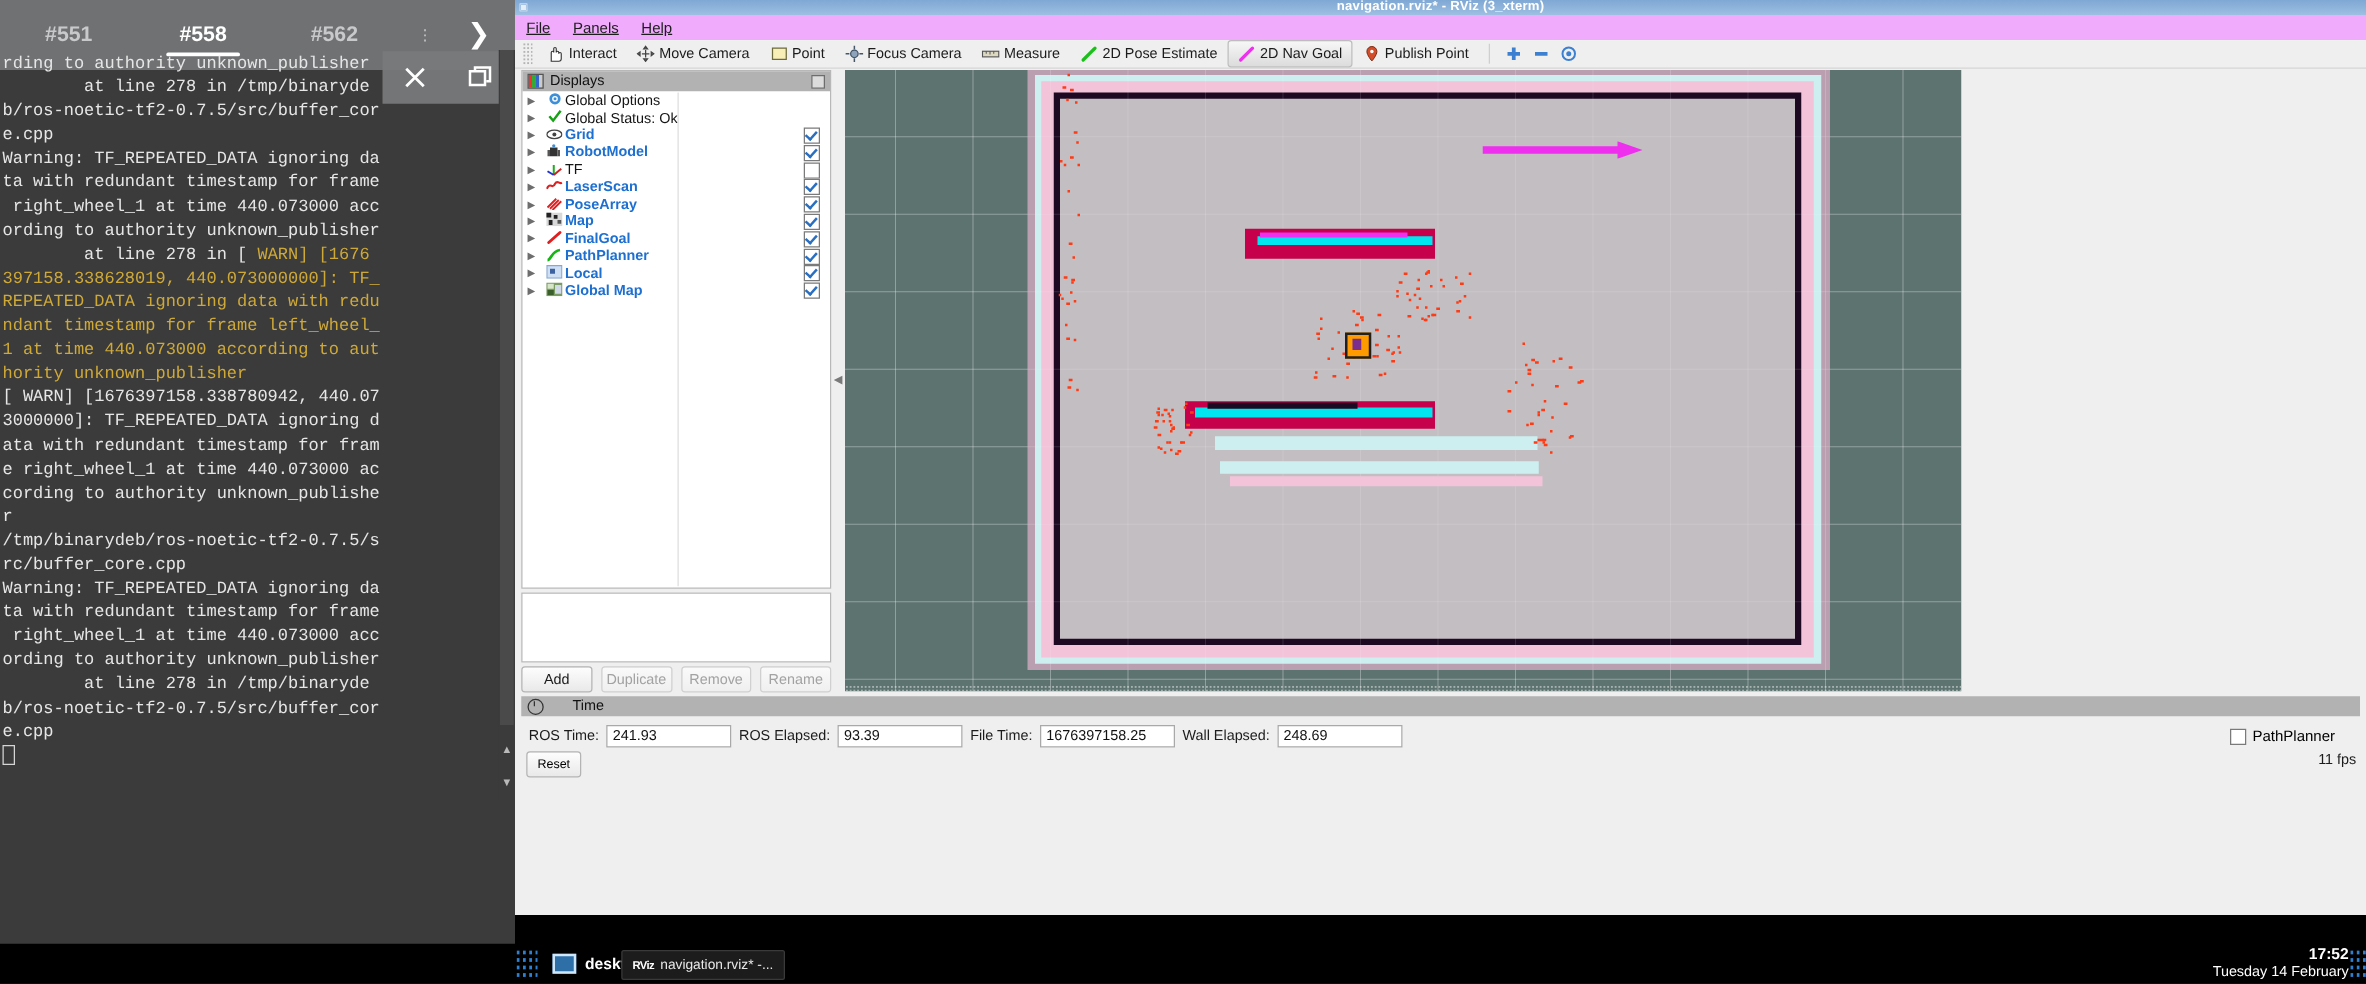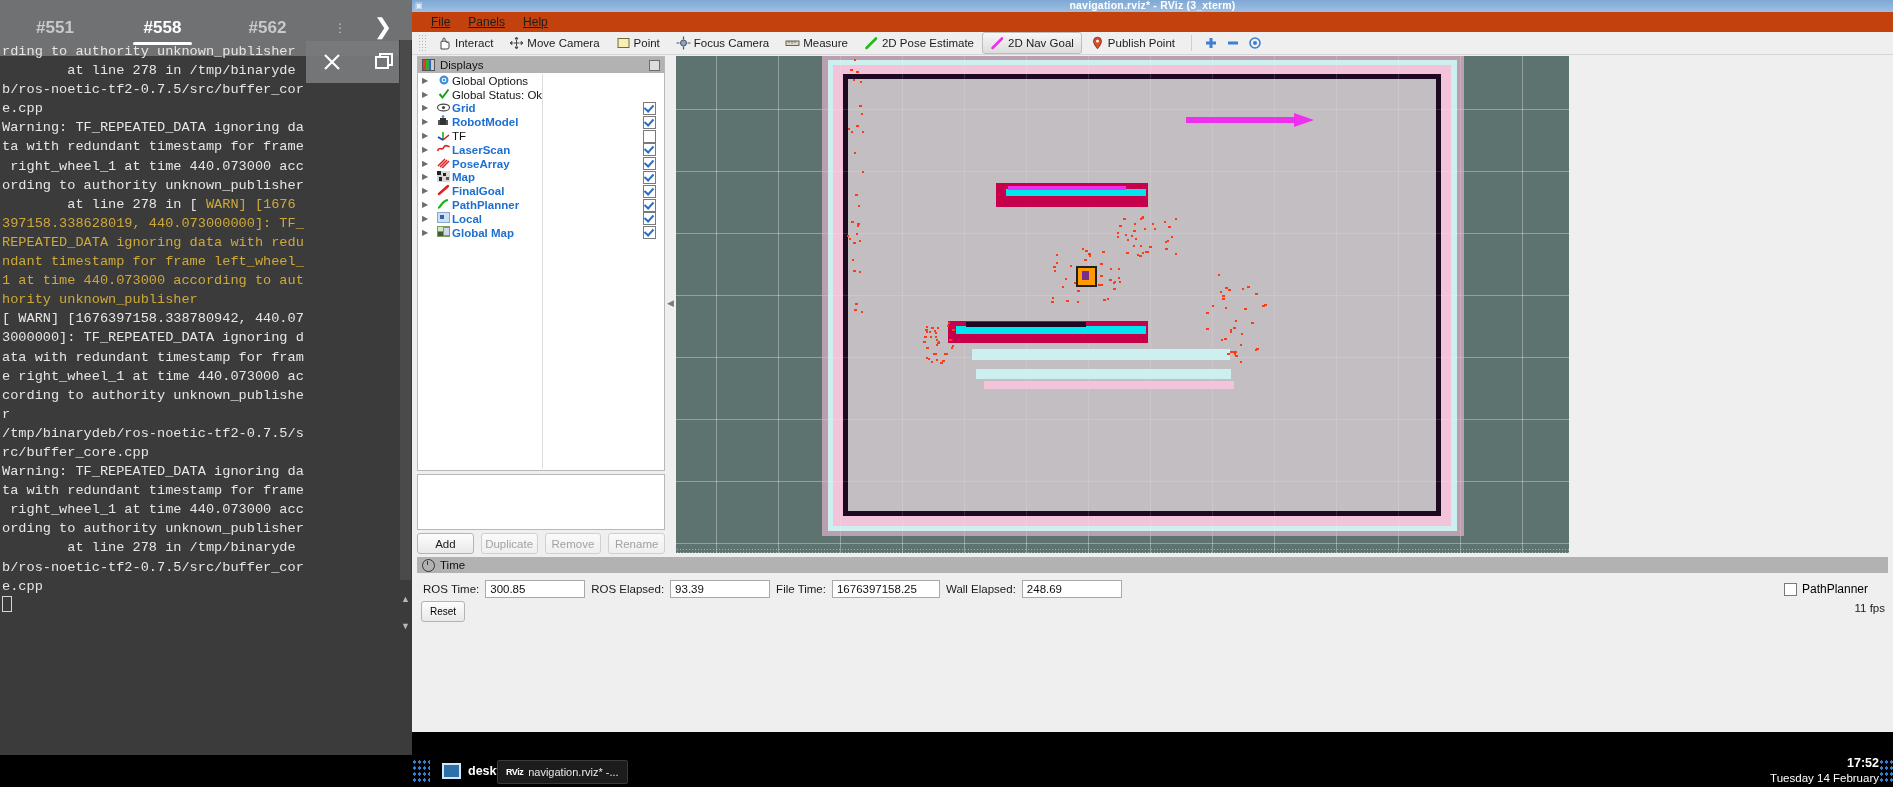--- a/index.html
+++ b/index.html
@@ -40,22 +40,22 @@
   .term-scroll .arrow{position:absolute;left:0;width:13px;height:13px;color:#b9b9b9;font-size:9px;text-align:center;line-height:13px;}
 
   
   .rviz{position:absolute;left:412px;top:0;width:1481px;height:732px;background:#efefef;}
   .titlebar{position:absolute;left:0;top:0;width:1481px;height:12px;
             background:linear-gradient(#7fa8d4,#9dbfe2);}
   .titlebar .ttl{position:absolute;left:0;right:0;top:-1px;text-align:center;color:#ffffff;
                  font-size:10.5px;font-weight:bold;letter-spacing:.2px;}
   .titlebar .icon{position:absolute;left:3px;top:1px;color:#e5eef8;font-size:8px;}
 
-  .menubar{position:absolute;left:0;top:12px;width:1481px;height:20px;background:#c2410c;
-           display:flex;align-items:center;padding-left:10px;box-sizing:border-box;}
+  .menubar{position:absolute;left:0;top:12px;width:1481px;height:20px;background:#f0abfc;
+           display:flex;align-items:center;box-sizing:border-box;}
   .menu-item{padding:2px 9px;font-size:12px;color:#1d1d1d;}
   .menu-item u{text-decoration:underline;}
 
   .toolbar{position:absolute;left:0;top:32px;width:1481px;height:22px;background:#efefef;
            border-bottom:1px solid #d6d6d6;display:flex;align-items:center;}
   .grip{width:8px;height:18px;margin:0 3px 0 6px;
         background-image:radial-gradient(#b4b4b4 1px,transparent 1px);
         background-size:3px 3px;}
   .tbtn{display:flex;align-items:center;gap:3px;height:20px;padding:0 7px;font-size:11.5px;color:#1b1b1b;
         border:1px solid transparent;border-radius:3px;white-space:nowrap;}
@@ -102,21 +102,21 @@
 
   .nav-arrow{position:absolute;left:510px;top:57px;width:128px;height:14px;}
   .robot{position:absolute;left:400px;top:210px;width:17px;height:17px;background:#ff9a00;border:2px solid #202020;}
   .robot::after{content:"";position:absolute;left:4px;top:3px;width:7px;height:9px;background:#7b2d8e;}
 
   .v3d-grip{position:absolute;left:0;bottom:0;width:893px;height:5px;
      background-image:radial-gradient(rgba(255,255,255,.45) 1px,transparent 1px);background-size:3px 3px;}
 
   
   .timepanel{position:absolute;left:5px;top:557px;width:1471px;height:64px;}
-  .time-head{height:16px;background:#b2b2b2;display:flex;align-items:center;gap:5px;padding:0 5px;font-size:11.5px;color:#111;}
+  .time-head{height:16px;background:#b2b2b2;display:flex;align-items:center;gap:23px;padding:0 5px;font-size:11.5px;color:#111;}
   .clockico{width:11px;height:11px;border:1.4px solid #333;border-radius:50%;position:relative;}
   .clockico::after{content:"";position:absolute;left:4px;top:1.5px;width:1.3px;height:4px;background:#333;}
   .time-row{display:flex;align-items:center;gap:6px;padding:7px 6px 0 6px;}
   .tfield{display:flex;align-items:center;gap:6px;}
   .tfield label{font-size:11.5px;color:#1b1b1b;}
   .tinput{height:18px;border:1px solid #a9a9a9;background:#fff;font-size:11.5px;color:#111;
           display:flex;align-items:center;padding:0 4px;box-sizing:border-box;}
   .exp-wrap{margin-left:auto;display:flex;align-items:center;gap:5px;padding-right:14px;}
   .exp-box{width:11px;height:11px;border:1px solid #7a7a7a;background:#fff;}
   .resetbtn{position:absolute;left:9px;top:601px;width:42px;height:19px;border:1px solid #b4b4b4;border-radius:3px;
@@ -616,21 +616,21 @@
     </div>
 
     <div class="timepanel">
       <div class="time-head">
         <span class="clockico"></span>
         <span>Time</span>
       </div>
       <div class="time-row" id="time-fields">
         <div class="tfield">
             <label>ROS Time:</label>
-            <div class="tinput" style="width: 100px;">300.85</div>
+            <div class="tinput" style="width: 100px;">241.93</div>
           </div>
           <div class="tfield">
             <label>ROS Elapsed:</label>
             <div class="tinput" style="width: 100px;">93.39</div>
           </div>
           <div class="tfield">
             <label>File Time:</label>
             <div class="tinput" style="width: 108px;">1676397158.25</div>
           </div>
           <div class="tfield">

